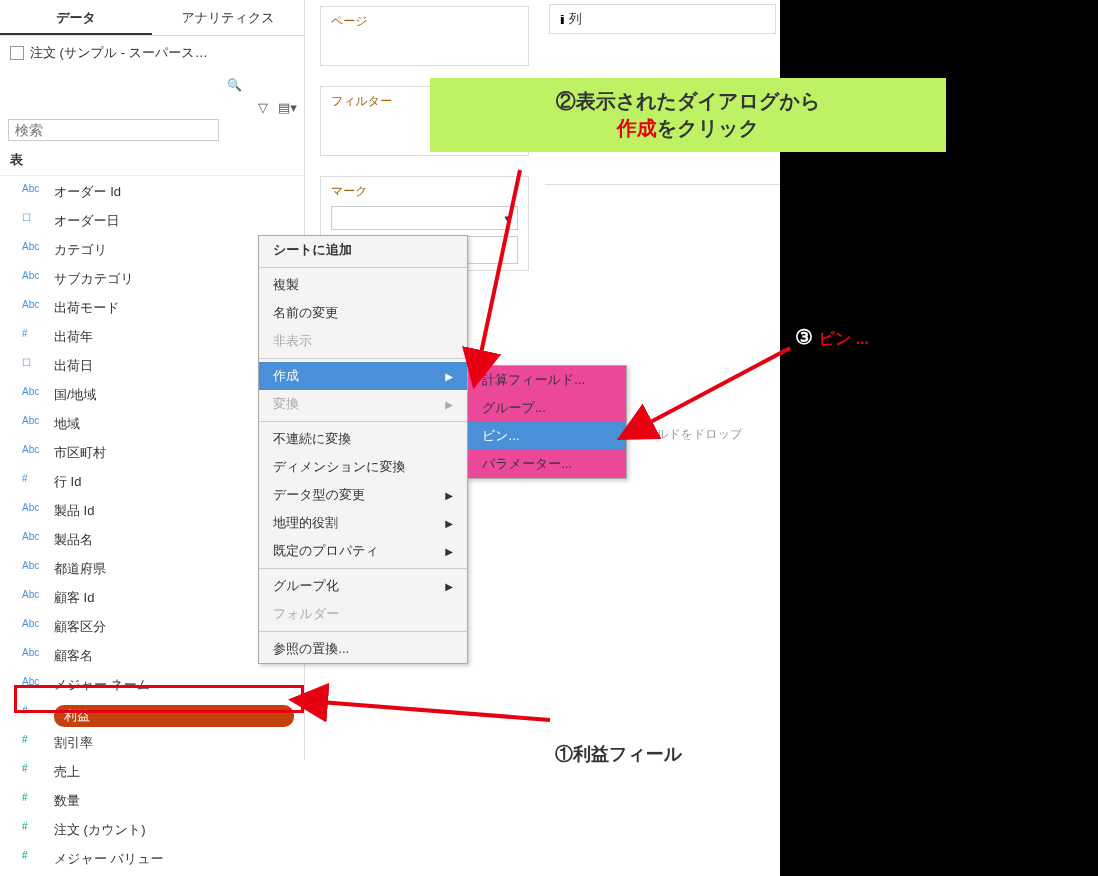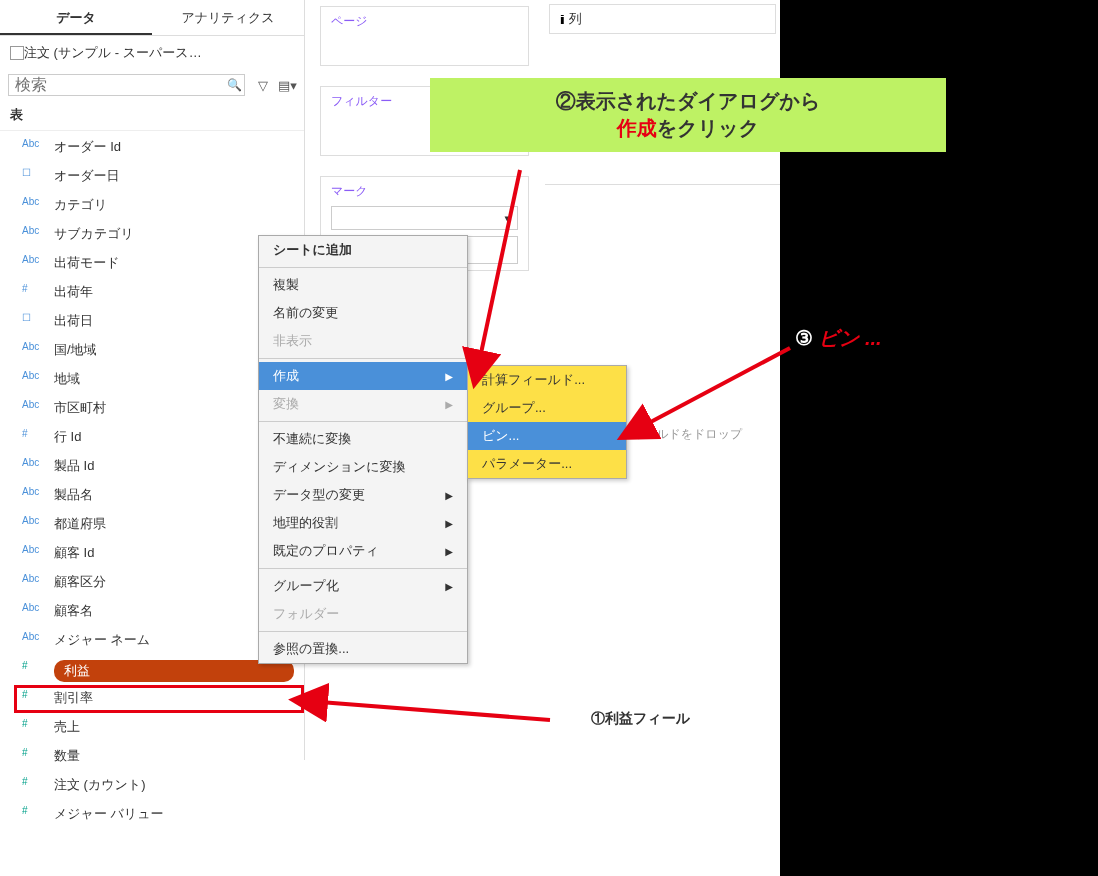--- a/index.html
+++ b/index.html
@@ -3,44 +3,44 @@
 <meta charset="utf-8">
 <style>
   * { box-sizing: border-box; margin: 0; padding: 0; }
   body { font-family: "Meiryo", "Yu Gothic", sans-serif; font-size: 13px; color: #333; background: #fff; width: 1098px; height: 876px; position: relative; overflow: hidden; }
   
   .left-panel { position: absolute; left: 0; top: 0; width: 305px; height: 760px; border-right: 1px solid #ddd; background: #fff; }
   .tabs { display: flex; border-bottom: 1px solid #ddd; height: 36px; }
   .tab { flex: 1; text-align: center; line-height: 36px; cursor: pointer; }
   .tab.active { font-weight: bold; border-bottom: 2px solid #333; }
   
-  .datasource { padding: 8px 10px; display: flex; align-items: center; }
+  .datasource { padding: 8px 10px; display: flex; align-items: center; gap: 6px; }
   .ds-icon { width: 14px; height: 14px; border: 1px solid #999; display: inline-block; }
   
   .search-row { display: flex; align-items: center; padding: 4px 8px; gap: 6px; }
-  .search-box { flex: 1; border: 1px solid #ccc; height: 22px; padding: 0 22px 0 6px; font-size: 16px; position: relative; }
+  .search-box { flex: 1; border: 1px solid #ccc; height: 22px; padding: 0 22px 0 6px; font-size: 14px; position: relative; margin-top: 45px; }
   .search-wrap { position: relative; flex: 1; }
   .search-icon { position: absolute; right: 6px; top: 4px; color: #888; font-size: 12px; }
   .filter-icon, .view-icon { width: 18px; text-align: center; color: #555; }
   
   .section-label { padding: 6px 10px; font-weight: bold; border-bottom: 1px solid #eee; }
   
   .field-list { padding: 4px 0; }
   .field { display: flex; align-items: flex-start; padding: 3px 10px 3px 22px; gap: 8px; cursor: pointer; height: 29px; }
   .field.selected { position: relative; }
   .field.selected .pill { background: #c2410c; color: #fff; border-radius: 10px; padding: 2px 10px; flex: 1; }
   .fld-type { font-size: 10px; width: 24px; text-align: left; }
   .fld-type.abc { color: #4a90d9; }
   .fld-type.num { color: #4a90d9; }
   .fld-type.date { color: #4a90d9; }
   .fld-type.numhash { color: #00a08a; }
   
   .center-panel { position: absolute; left: 312px; top: 0; width: 225px; height: 876px; }
   .shelf { border: 1px solid #ddd; margin: 6px 8px; padding: 6px 10px; background: #fff; }
-  .shelf-label { color: #8b5cf6; font-size: 12px; }
+  .shelf-label { color: #a16207; font-size: 12px; }
   .pages-shelf { height: 60px; }
   .filters-shelf { height: 70px; margin-top: 20px; }
   .marks-shelf { margin-top: 20px; }
   .marks-dropdown { border: 1px solid #ccc; margin-top: 6px; height: 24px; display: flex; align-items: center; justify-content: flex-end; padding: 0 6px; }
   .marks-buttons { display: flex; gap: 4px; margin-top: 6px; }
   .mark-btn { flex: 1; border: 1px solid #ccc; text-align: center; padding: 4px 0; font-size: 10px; }
   .mark-btn-icon { font-size: 14px; display: block; }
   
   .right-panel { position: absolute; left: 545px; top: 0; width: 235px; height: 876px; }
   .columns-shelf { border: 1px solid #ddd; margin: 4px; padding: 4px 10px; height: 30px; display: flex; align-items: center; gap: 6px; }
@@ -50,21 +50,21 @@
   .black-area { position: absolute; left: 780px; top: 0; width: 318px; height: 876px; background: #000; }
   
   
   .context-menu { position: absolute; left: 258px; top: 235px; width: 210px; background: #f4f4f4; border: 1px solid #aaa; box-shadow: 2px 2px 4px rgba(0,0,0,0.2); z-index: 100; }
   .menu-item { padding: 5px 14px; cursor: pointer; display: flex; justify-content: space-between; align-items: center; }
   .menu-item.disabled { color: #aaa; }
   .menu-item.highlighted { background: #4a90d9; color: #fff; }
   .menu-sep { border-top: 1px solid #ccc; margin: 3px 0; }
   .menu-arrow { font-size: 10px; }
   
-  .submenu { position: absolute; left: 467px; top: 365px; width: 160px; background: #fde047; border: 1px solid #aaa; box-shadow: 2px 2px 4px rgba(0,0,0,0.2); z-index: 101; }
+  .submenu { position: absolute; left: 467px; top: 365px; width: 160px; background: #ec4899; border: 1px solid #aaa; box-shadow: 2px 2px 4px rgba(0,0,0,0.2); z-index: 101; }
   
   
   .annotation-box { position: absolute; background: #bef264; padding: 10px 20px; font-size: 20px; font-weight: bold; z-index: 200; }
   .annotation-box .red { color: #e60012; }
   .red-text { color: #e60012; font-weight: bold; }
   .red-box { position: absolute; border: 3px solid #e60012; z-index: 150; }
   
   .arrow-svg { position: absolute; z-index: 180; pointer-events: none; }
 </style>
 </head>
@@ -291,24 +291,24 @@
       <span>パラメーター...</span>
     </div>
 </div>
 
 <div class="annotation-box" style="left:430px; top:78px; width:516px; text-align:center;">
   <div>②表示されたダイアログから</div>
   <div><span class="red">作成</span><span>をクリック</span></div>
 </div>
 
 <div style="position:absolute; left:795px; top:325px; z-index:210;">
-  <span style="color:#fff; font-size:20px; font-weight:bold;">③ </span><span class="red-text" style="font-size:20px;font-style:italic;">ビン ...</span>
-</div>
-
-<div style="position:absolute; left:555px; top:710px; font-size:14px; font-weight:bold; z-index:210;margin-left:36px;">①利益フィール</div>
+  <span style="color:#fff; font-size:20px; font-weight:bold;">③ </span><span class="red-text" style="font-size:16px;">ビン ...</span>
+</div>
+
+<div style="position:absolute; left:555px; top:742px; font-size:18px; font-weight:bold; z-index:210;">①利益フィール</div>
 
 <div class="red-box" style="left:14px; top:685px; width:290px; height:28px;"></div>
 
 <svg class="arrow-svg" style="left:0; top:0;" width="1098" height="876">
   <defs>
     <marker id="ah" markerWidth="12" markerHeight="12" refX="2" refY="5" orient="auto">
       <polygon points="0,0 10,5 0,10" fill="#e60012"></polygon>
     </marker>
   </defs>
 

